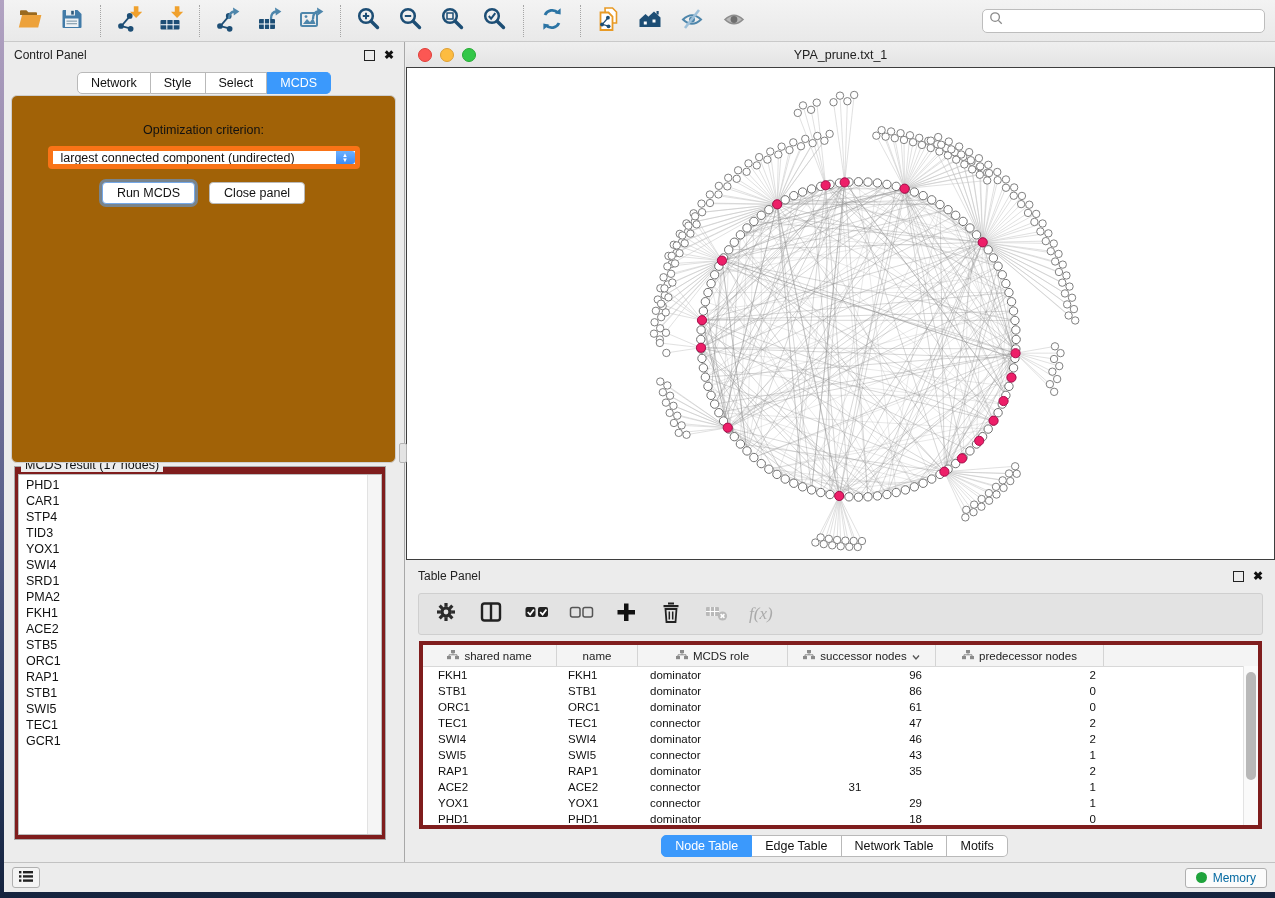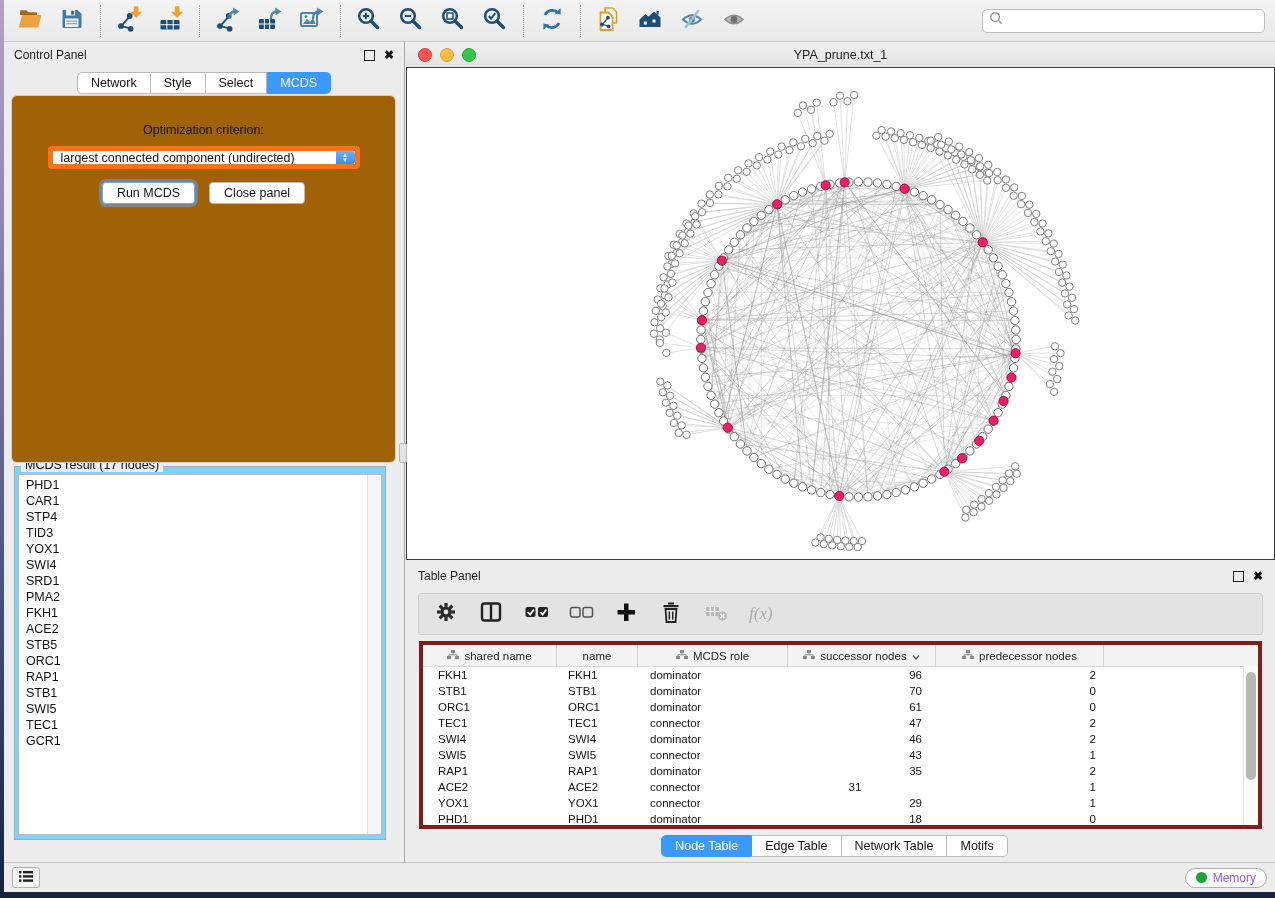--- a/index.html
+++ b/index.html
@@ -36,21 +36,21 @@
   .select-row{display:flex;justify-content:center;margin-top:9px;}
   .sel{width:312px;height:23px;background:#fff;border:5px solid #f97316;border-radius:4px;display:flex;align-items:center;
     font-size:12.5px;color:#111;box-sizing:border-box;overflow:hidden;}
   .sel-text{flex:1;padding-left:8px;white-space:nowrap;}
   .sel-step{width:19px;height:100%;background:linear-gradient(#6db1fd,#3b8bf7);display:flex;flex-direction:column;
     align-items:center;justify-content:center;color:#fff;font-size:6px;line-height:5px;border-radius:0 3px 3px 0;}
   .btn-row{display:flex;justify-content:center;gap:14px;margin-top:13px;}
   .pbtn{background:#fff;border:1px solid #b9b9b9;border-radius:4px;font-size:12.5px;color:#111;
     padding:3px 14px;font-family:"Liberation Sans",sans-serif;}
   .pbtn.focus{box-shadow:0 0 0 3px rgba(90,160,250,.55);border-color:#74a8e8;}
-  .groupbox{position:absolute;left:10px;top:424px;width:370px;height:372px;border:1px solid #a9a9a9;background:#7dd3fc;}
+  .groupbox{position:absolute;left:10px;top:424px;width:370px;height:372px;border:1px solid #a9a9a9;background:#7f1d1d;}
   .legend{position:absolute;top:-9px;left:6px;background:#ececec;padding:0 4px;font-size:12.5px;color:#111;}
   .listbox{position:absolute;left:3px;right:3px;top:7px;bottom:4px;background:#fff;border:1px solid #bdbdbd;overflow:hidden;}
   .listbox .items{position:absolute;left:0;top:2px;right:14px;}
   .list-item{font-size:12.5px;color:#111;line-height:16px;padding-left:7px;}
   .list-scroll{position:absolute;right:0;top:0;bottom:0;width:13px;background:#f5f5f5;border-left:1px solid #e2e2e2;}
   .divider-handle{position:absolute;right:-3px;top:401px;width:6px;height:18px;background:#e3e3e3;border:1px solid #b5b5b5;border-radius:2px;z-index:5;}
   
   .rightside{position:absolute;left:401px;top:42px;right:0;bottom:30px;background:#ececec;}
   .netframe{position:absolute;left:1px;right:0;top:0;height:518px;}
   .net-titlebar{height:25px;background:linear-gradient(#efefef,#e4e4e4);border-bottom:1px solid #bdbdbd;position:relative;
@@ -77,21 +77,21 @@
   .trow{display:flex;height:16px;}
   .td{font-size:11.5px;color:#111;line-height:16px;box-sizing:border-box;white-space:nowrap;overflow:hidden;}
   .t-scroll{position:absolute;right:0;top:21px;bottom:0;width:14px;background:#fafafa;border-left:1px solid #e3e3e3;}
   .t-thumb{position:absolute;left:2px;right:2px;top:6px;height:108px;background:#b8b8b8;border-radius:5px;}
   .tp-tabs{position:absolute;left:0;right:12px;bottom:5px;display:flex;justify-content:center;}
   
   .statusbar{position:absolute;left:0;right:0;bottom:0;height:30px;background:#ececec;border-top:1px solid #c2c2c2;
     display:flex;align-items:center;padding:0 8px;box-sizing:border-box;}
   .sb-btn{width:28px;height:21px;background:#f4f4f4;border:1px solid #b0b0b0;border-radius:3px;display:flex;align-items:center;justify-content:center;padding:0;}
   .mem-btn{margin-left:auto;display:flex;align-items:center;gap:6px;background:#fbfbfb;border:1px solid #b0b0b0;
-    border-radius:10px;padding:2px 10px;font-size:12px;color:#8b5cf6;font-family:"Liberation Sans",sans-serif;}
+    border-radius:3px;padding:2px 10px;font-size:12px;color:#0369a1;font-family:"Liberation Sans",sans-serif;}
   .mem-dot{width:11px;height:11px;border-radius:50%;background:#1fa33c;}
 </style>
 </head>
 <body>
 
 <div class="app">
 
   <div class="toolbar">
     <div id="toolbar-groups" style="display:flex;align-items:center;">
         <div class="tb-group">
@@ -1292,21 +1292,21 @@
               <div class="td" style="width:134px;padding-left:15px">FKH1</div>
               <div class="td" style="width:81px;padding-left:11px">FKH1</div>
               <div class="td" style="width:150px;padding-left:12px">dominator</div>
               <div class="td" style="width:148px;text-align:right;padding-right:14px">96</div>
               <div class="td" style="width:168px;text-align:right;padding-right:8px">2</div>
             </div>
             <div class="trow">
               <div class="td" style="width:134px;padding-left:15px">STB1</div>
               <div class="td" style="width:81px;padding-left:11px">STB1</div>
               <div class="td" style="width:150px;padding-left:12px">dominator</div>
-              <div class="td" style="width:148px;text-align:right;padding-right:14px">70</div>
+              <div class="td" style="width:148px;text-align:right;padding-right:14px">86</div>
               <div class="td" style="width:168px;text-align:right;padding-right:8px">0</div>
             </div>
             <div class="trow">
               <div class="td" style="width:134px;padding-left:15px">ORC1</div>
               <div class="td" style="width:81px;padding-left:11px">ORC1</div>
               <div class="td" style="width:150px;padding-left:12px">dominator</div>
               <div class="td" style="width:148px;text-align:right;padding-right:14px">61</div>
               <div class="td" style="width:168px;text-align:right;padding-right:8px">0</div>
             </div>
             <div class="trow">

